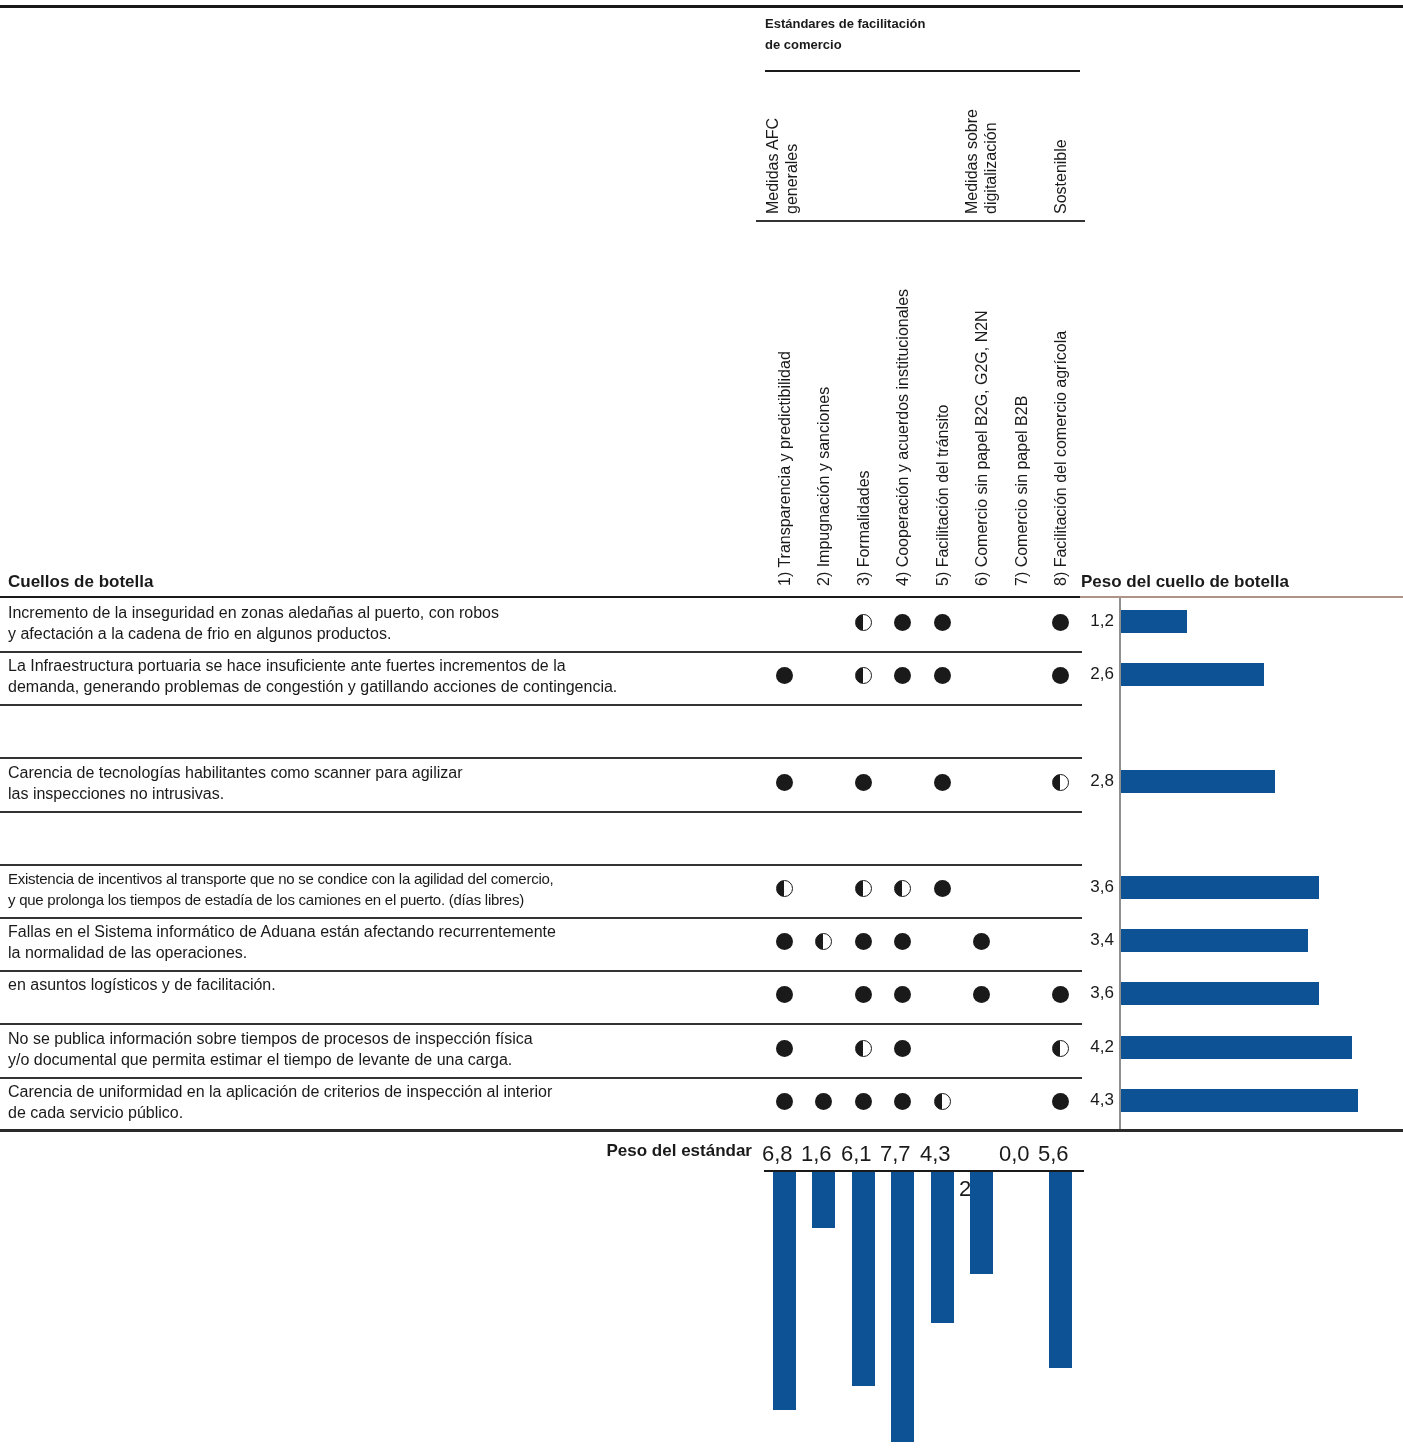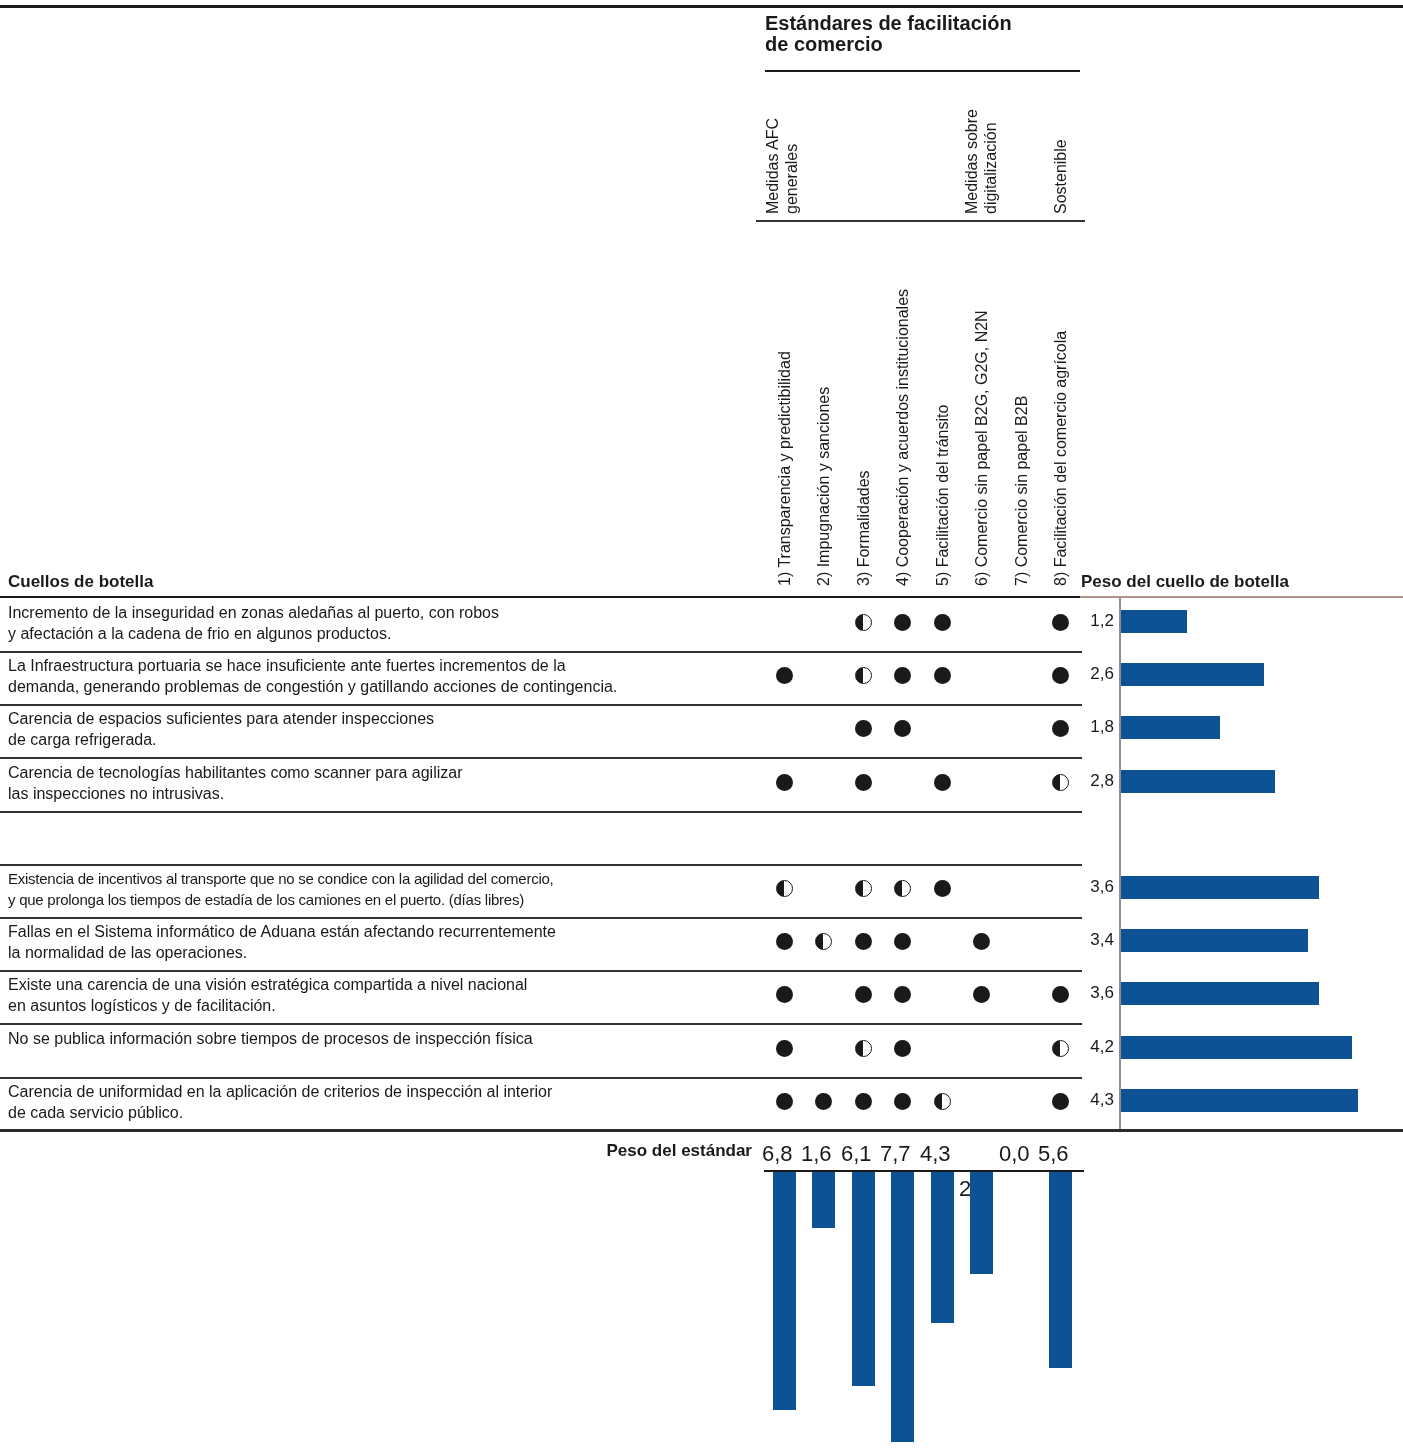--- a/index.html
+++ b/index.html
@@ -9,21 +9,21 @@
     height: 1452px;
     background: #ffffff;
     font-family: "Liberation Sans", "DejaVu Sans", sans-serif;
     color: #1a1a1a;
     overflow: hidden;
   }
   .abs { position: absolute; }
   .hline { position: absolute; background: #1a1a1a; }
   .title {
     position: absolute; left: 765px; top: 13px;
-    font-size: 20px; line-height: 21px; font-weight: bold;
+    font-size: 13px; line-height: 21px; font-weight: bold;
   }
   .rot {
     position: absolute;
     transform: rotate(-90deg);
     transform-origin: 0 0;
     white-space: nowrap;
     font-size: 16px;
     line-height: 19px;
   }
   .rot .rline { white-space: nowrap; }
@@ -110,31 +110,20 @@
       </div>
       <div class="dot full" style="left: 775.5px; top: 15.5px;"></div>
       <div class="dot half" style="left: 854.5px; top: 15.5px;"></div>
       <div class="dot full" style="left: 893.5px; top: 15.5px;"></div>
       <div class="dot full" style="left: 933.5px; top: 15.5px;"></div>
       <div class="dot full" style="left: 1051.5px; top: 15.5px;"></div>
       <div class="rowweight">2,6</div>
       <div class="hbar" style="top: 12px; width: 143px; background: rgb(13, 82, 149);"></div>
     </div>
     <div class="hline" style="left: 0px; top: 704px; width: 1082px; height: 1.5px; background: rgb(51, 51, 51);"></div>
-    <div class="row" style="top: 704px; height: 53px;">
-      <div class="rowlabel">
-        <div>Carencia de espacios suficientes para atender inspecciones</div>
-        <div>de carga refrigerada.</div>
-      </div>
-      <div class="dot full" style="left: 854.5px; top: 15.5px;"></div>
-      <div class="dot full" style="left: 893.5px; top: 15.5px;"></div>
-      <div class="dot full" style="left: 1051.5px; top: 15.5px;"></div>
-      <div class="rowweight">1,8</div>
-      <div class="hbar" style="top: 12px; width: 99px; background: rgb(13, 82, 149);"></div>
-    </div>
     <div class="hline" style="left: 0px; top: 757px; width: 1082px; height: 1.5px; background: rgb(51, 51, 51);"></div>
     <div class="row" style="top: 758px; height: 53px;">
       <div class="rowlabel">
         <div>Carencia de tecnologías habilitantes como scanner para agilizar</div>
         <div>las inspecciones no intrusivas.</div>
       </div>
       <div class="dot full" style="left: 775.5px; top: 15.5px;"></div>
       <div class="dot full" style="left: 854.5px; top: 15.5px;"></div>
       <div class="dot full" style="left: 933.5px; top: 15.5px;"></div>
       <div class="dot half" style="left: 1051.5px; top: 15.5px;"></div>
@@ -165,35 +154,35 @@
       <div class="dot half" style="left: 814.5px; top: 15.5px;"></div>
       <div class="dot full" style="left: 854.5px; top: 15.5px;"></div>
       <div class="dot full" style="left: 893.5px; top: 15.5px;"></div>
       <div class="dot full" style="left: 972.5px; top: 15.5px;"></div>
       <div class="rowweight">3,4</div>
       <div class="hbar" style="top: 12px; width: 187px; background: rgb(13, 82, 149);"></div>
     </div>
     <div class="hline" style="left: 0px; top: 970px; width: 1082px; height: 1.5px; background: rgb(51, 51, 51);"></div>
     <div class="row" style="top: 970px; height: 53px;">
       <div class="rowlabel">
-        <div>Existe una carencia de una visión estratégica compartida a nivel nacional</div>
         <div>en asuntos logísticos y de facilitación.</div>
       </div>
       <div class="dot full" style="left: 775.5px; top: 15.5px;"></div>
       <div class="dot full" style="left: 854.5px; top: 15.5px;"></div>
       <div class="dot full" style="left: 893.5px; top: 15.5px;"></div>
       <div class="dot full" style="left: 972.5px; top: 15.5px;"></div>
       <div class="dot full" style="left: 1051.5px; top: 15.5px;"></div>
       <div class="rowweight">3,6</div>
       <div class="hbar" style="top: 12px; width: 198px; background: rgb(13, 82, 149);"></div>
     </div>
     <div class="hline" style="left: 0px; top: 1023px; width: 1082px; height: 1.5px; background: rgb(51, 51, 51);"></div>
     <div class="row" style="top: 1024px; height: 53px;">
       <div class="rowlabel">
         <div>No se publica información sobre tiempos de procesos de inspección física</div>
+        <div>y/o documental que permita estimar el tiempo de levante de una carga.</div>
       </div>
       <div class="dot full" style="left: 775.5px; top: 15.5px;"></div>
       <div class="dot half" style="left: 854.5px; top: 15.5px;"></div>
       <div class="dot full" style="left: 893.5px; top: 15.5px;"></div>
       <div class="dot half" style="left: 1051.5px; top: 15.5px;"></div>
       <div class="rowweight">4,2</div>
       <div class="hbar" style="top: 12px; width: 231px; background: rgb(13, 82, 149);"></div>
     </div>
     <div class="hline" style="left: 0px; top: 1077px; width: 1082px; height: 1.5px; background: rgb(51, 51, 51);"></div>
     <div class="row" style="top: 1077px; height: 53px;">

